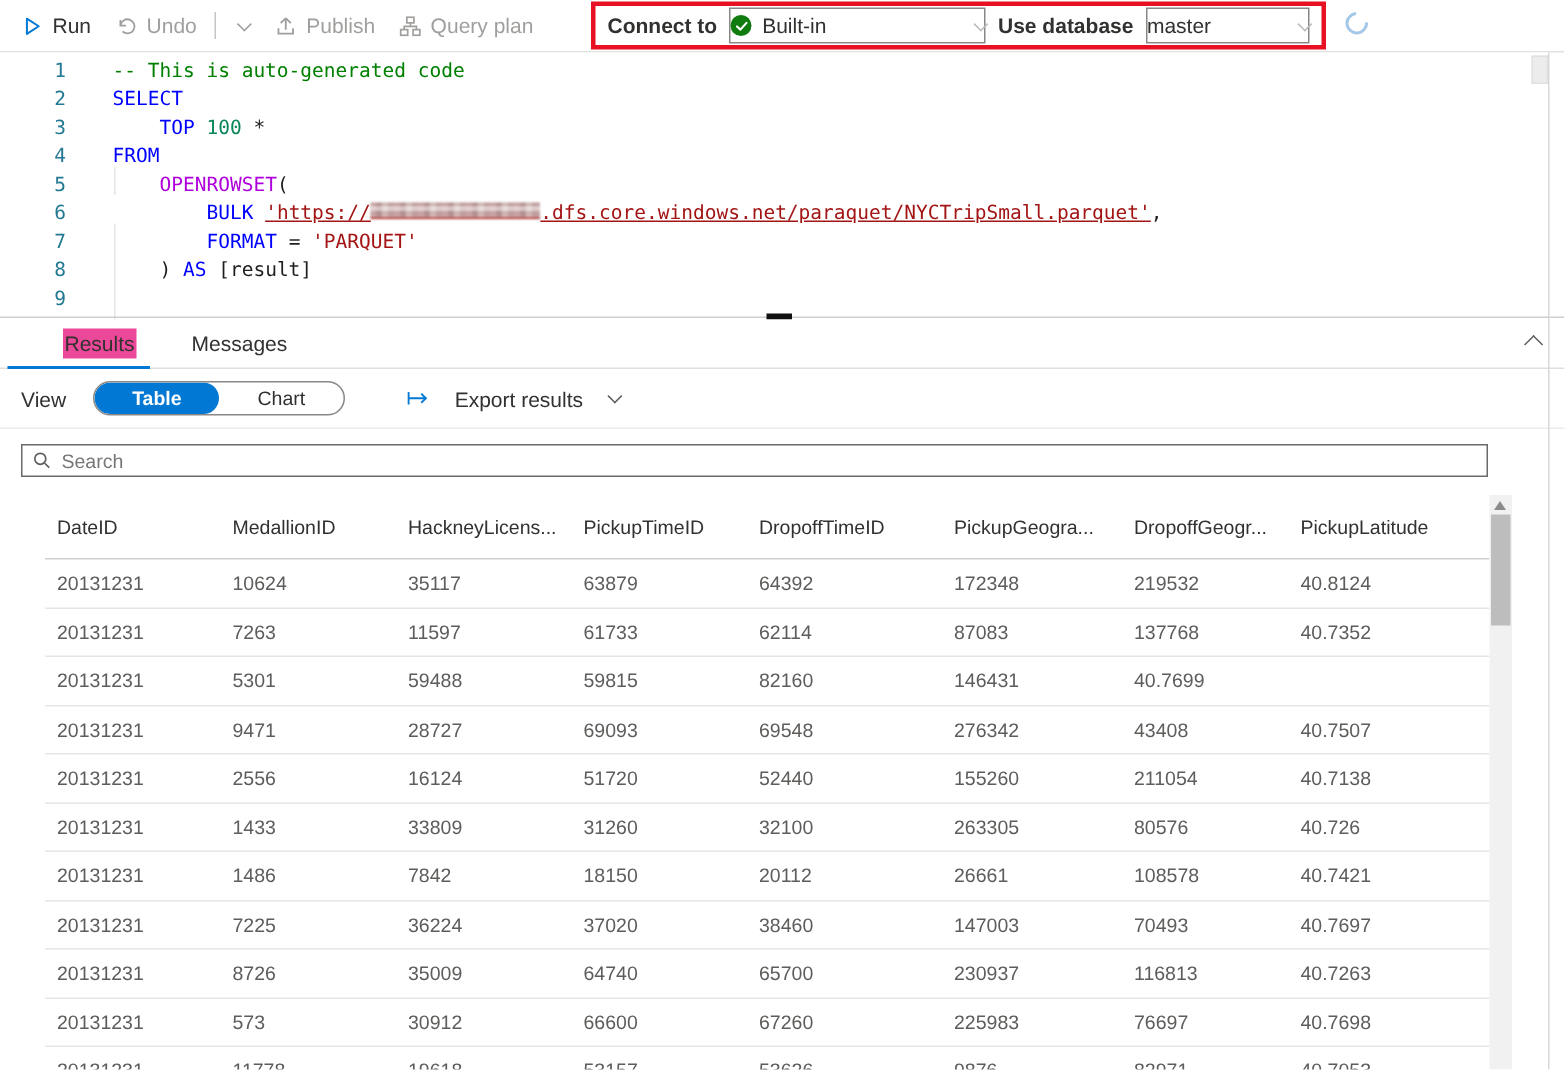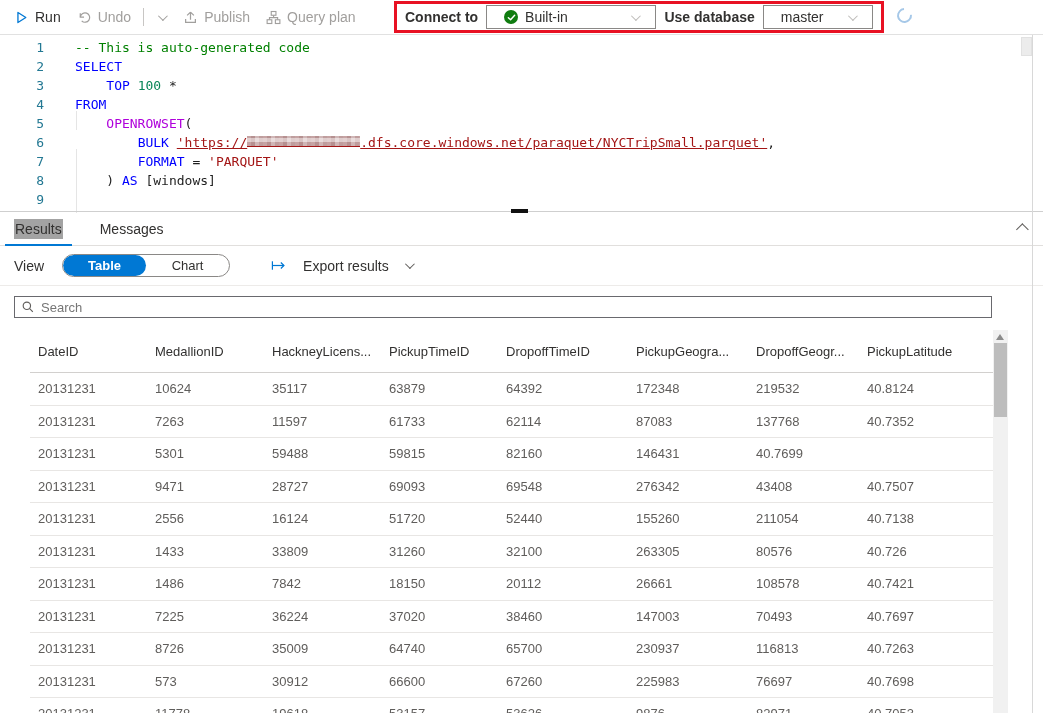--- a/index.html
+++ b/index.html
@@ -15,21 +15,21 @@
   .tb-btn.disabled { color:#a19f9d; cursor:default; }
   .tb-btn.disabled svg { stroke:#a19f9d; }
   .tb-sep { width:1px; height:18px; background:#c8c6c4; margin:0 4px; }
   .chev { display:inline-block; width:7px; height:7px; border-right:1.4px solid #a19f9d;
     border-bottom:1.4px solid #a19f9d; transform:rotate(45deg) translateY(-2px); }
   .chev.dark { border-color:#605e5c; }
   .red-box { position:absolute; left:394px; top:1px; width:490px; height:32px;
     border:3px solid #e81123; display:flex; align-items:center; gap:8px; padding:0 8px; background:#fff; }
   .ct-label { font-size:14px; font-weight:700; white-space:nowrap; }
   .dropdown { height:24px; border:1px solid #8a8886; background:#fff; display:flex;
-    align-items:center; padding:0 17px; gap:7px; font-size:14px; cursor:pointer; }
+    align-items:center; padding:0 0; gap:7px; font-size:14px; cursor:pointer; }
   .dd-connect { width:188px; }
   .dd-db { width:120px; }
   .dd-chev { margin-left:auto; width:7px; height:7px; border-right:1.4px solid #bdbbb9;
     border-bottom:1.4px solid #bdbbb9; transform:rotate(45deg) translateY(-2px); }
   .check-circle { width:14px; height:14px; border-radius:50%; background:#107c10;
     display:inline-flex; align-items:center; justify-content:center; flex:0 0 auto; }
   .check-circle svg { display:block; }
   .spinner { position:absolute; left:897px; top:8px; width:15px; height:15px;
     border-radius:50%; border:2px solid #a6c8e8; border-top-color:transparent;
     transform:rotate(40deg); }
@@ -61,21 +61,21 @@
   .divider { position:absolute; left:0; top:211px; width:1043px; height:1px; background:#cfcfcf; }
   .divider-handle { position:absolute; left:511px; top:209px; width:17px; height:4px; background:#111; cursor:ns-resize; }
 
   
   .tabs-row { position:absolute; left:0; top:213px; width:1043px; height:33px;
     border-bottom:1px solid #e1dfdd; display:flex; align-items:center; background:#fff; }
   .tab { position:relative; height:33px; display:flex; align-items:center;
     padding:0 9px; font-size:14px; cursor:pointer; }
   .tab:first-child { margin-left:5px; }
   .tab .lbl { padding:2px 1px; }
-  .tab.active .lbl { background:#a3a3a3; }
+  .tab.active .lbl { background:#ec4899;margin-left:28px; }
   .tab.active::after { content:''; position:absolute; left:0; right:0; bottom:-1px;
     height:3px; background:#0078d4; }
   .collapse-chev { position:absolute; right:14px; top:10px; width:9px; height:9px;
     border-left:1.4px solid #605e5c; border-top:1.4px solid #605e5c;
     transform:rotate(45deg) translateY(3px); cursor:pointer; }
 
   
   .view-row { position:absolute; left:0; top:246px; width:1043px; height:40px;
     border-bottom:1px solid #edebe9; display:flex; align-items:center; background:#fff; }
   .view-label { margin-left:14px; font-size:14px; }
@@ -200,21 +200,21 @@
         <div class="code-line">
           <span class="line-num">6</span>
           <span class="line-code"><span class="tk-plain">        </span><span class="tk-kw">BULK</span><span class="tk-plain"> </span><span class="tk-str tk-u">'https://</span><span class="tk-redacted"></span><span class="tk-str tk-u">.dfs.core.windows.net/paraquet/NYCTripSmall.parquet'</span><span class="tk-plain">,</span></span>
         </div>
         <div class="code-line">
           <span class="line-num">7</span>
           <span class="line-code"><span class="tk-plain">        </span><span class="tk-kw">FORMAT</span><span class="tk-plain"> = </span><span class="tk-str">'PARQUET'</span></span>
         </div>
         <div class="code-line">
           <span class="line-num">8</span>
-          <span class="line-code"><span class="tk-plain">    ) </span><span class="tk-kw">AS</span><span class="tk-plain"> [windows]</span></span>
+          <span class="line-code"><span class="tk-plain">    ) </span><span class="tk-kw">AS</span><span class="tk-plain"> [result]</span></span>
         </div>
         <div class="code-line">
           <span class="line-num">9</span>
           <span class="line-code"></span>
         </div>
       </div>
     <div class="indent-guide" style="top:76px;height:19px"></div>
     <div class="indent-guide" style="top:114px;height:76px"></div>
   </div>
   <div class="editor-scroll-thumb"></div>

